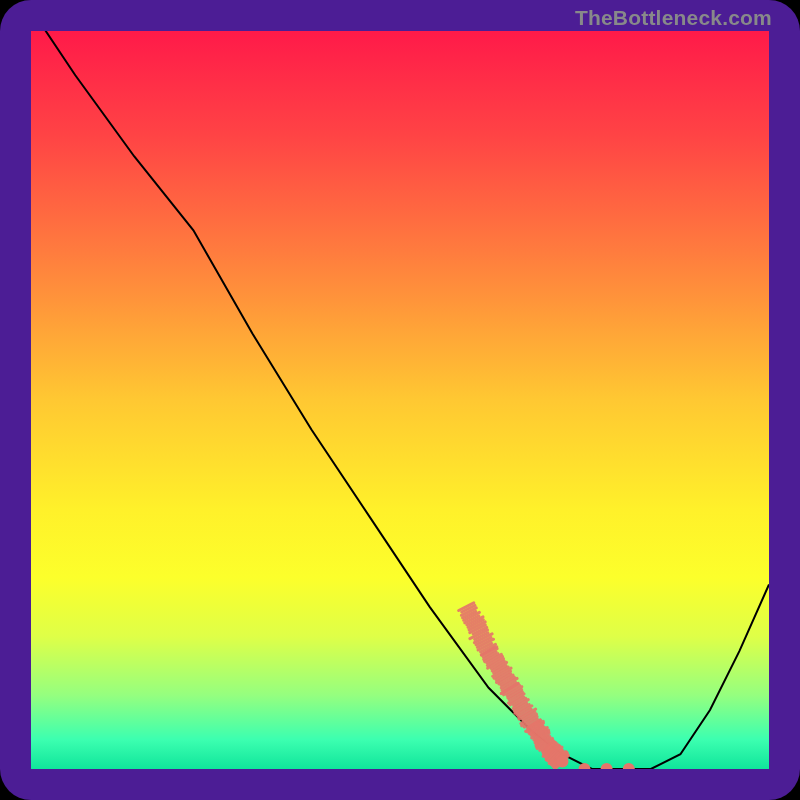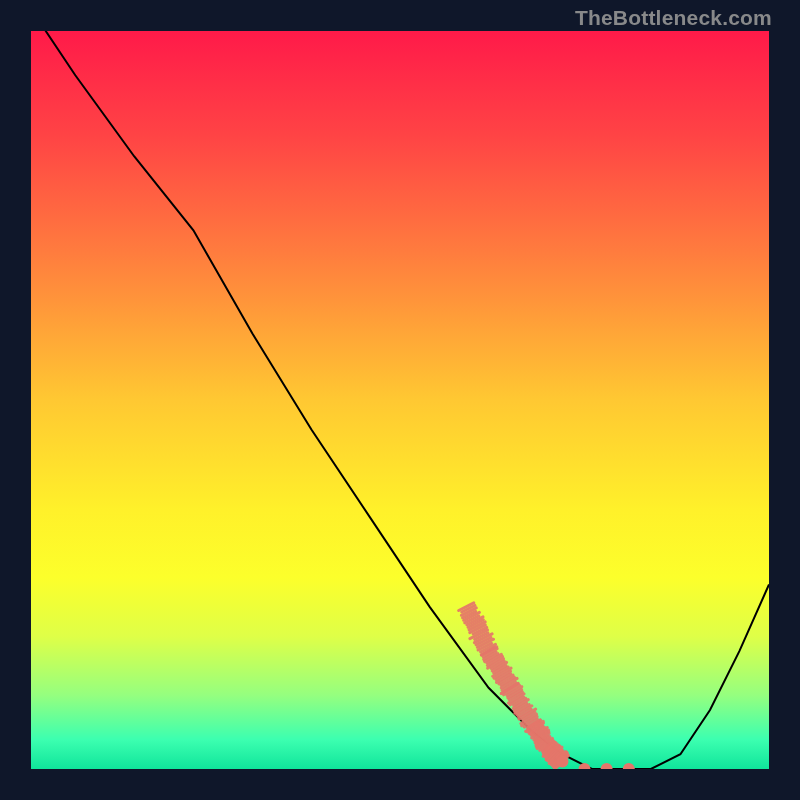--- a/index.html
+++ b/index.html
@@ -9,21 +9,22 @@
     height: 800px;
     background: #000000;
     overflow: hidden;
   }
   .frame {
     position: absolute;
     left: 0;
     top: 0;
     width: 800px;
     height: 800px;
-    background: #0f172a;
+    background: #4c1d95;
+    border-radius: 31px;
   }
   .plot {
     position: absolute;
     left: 31px;
     top: 31px;
     width: 738px;
     height: 738px;
   }
   .watermark {
     position: absolute;

